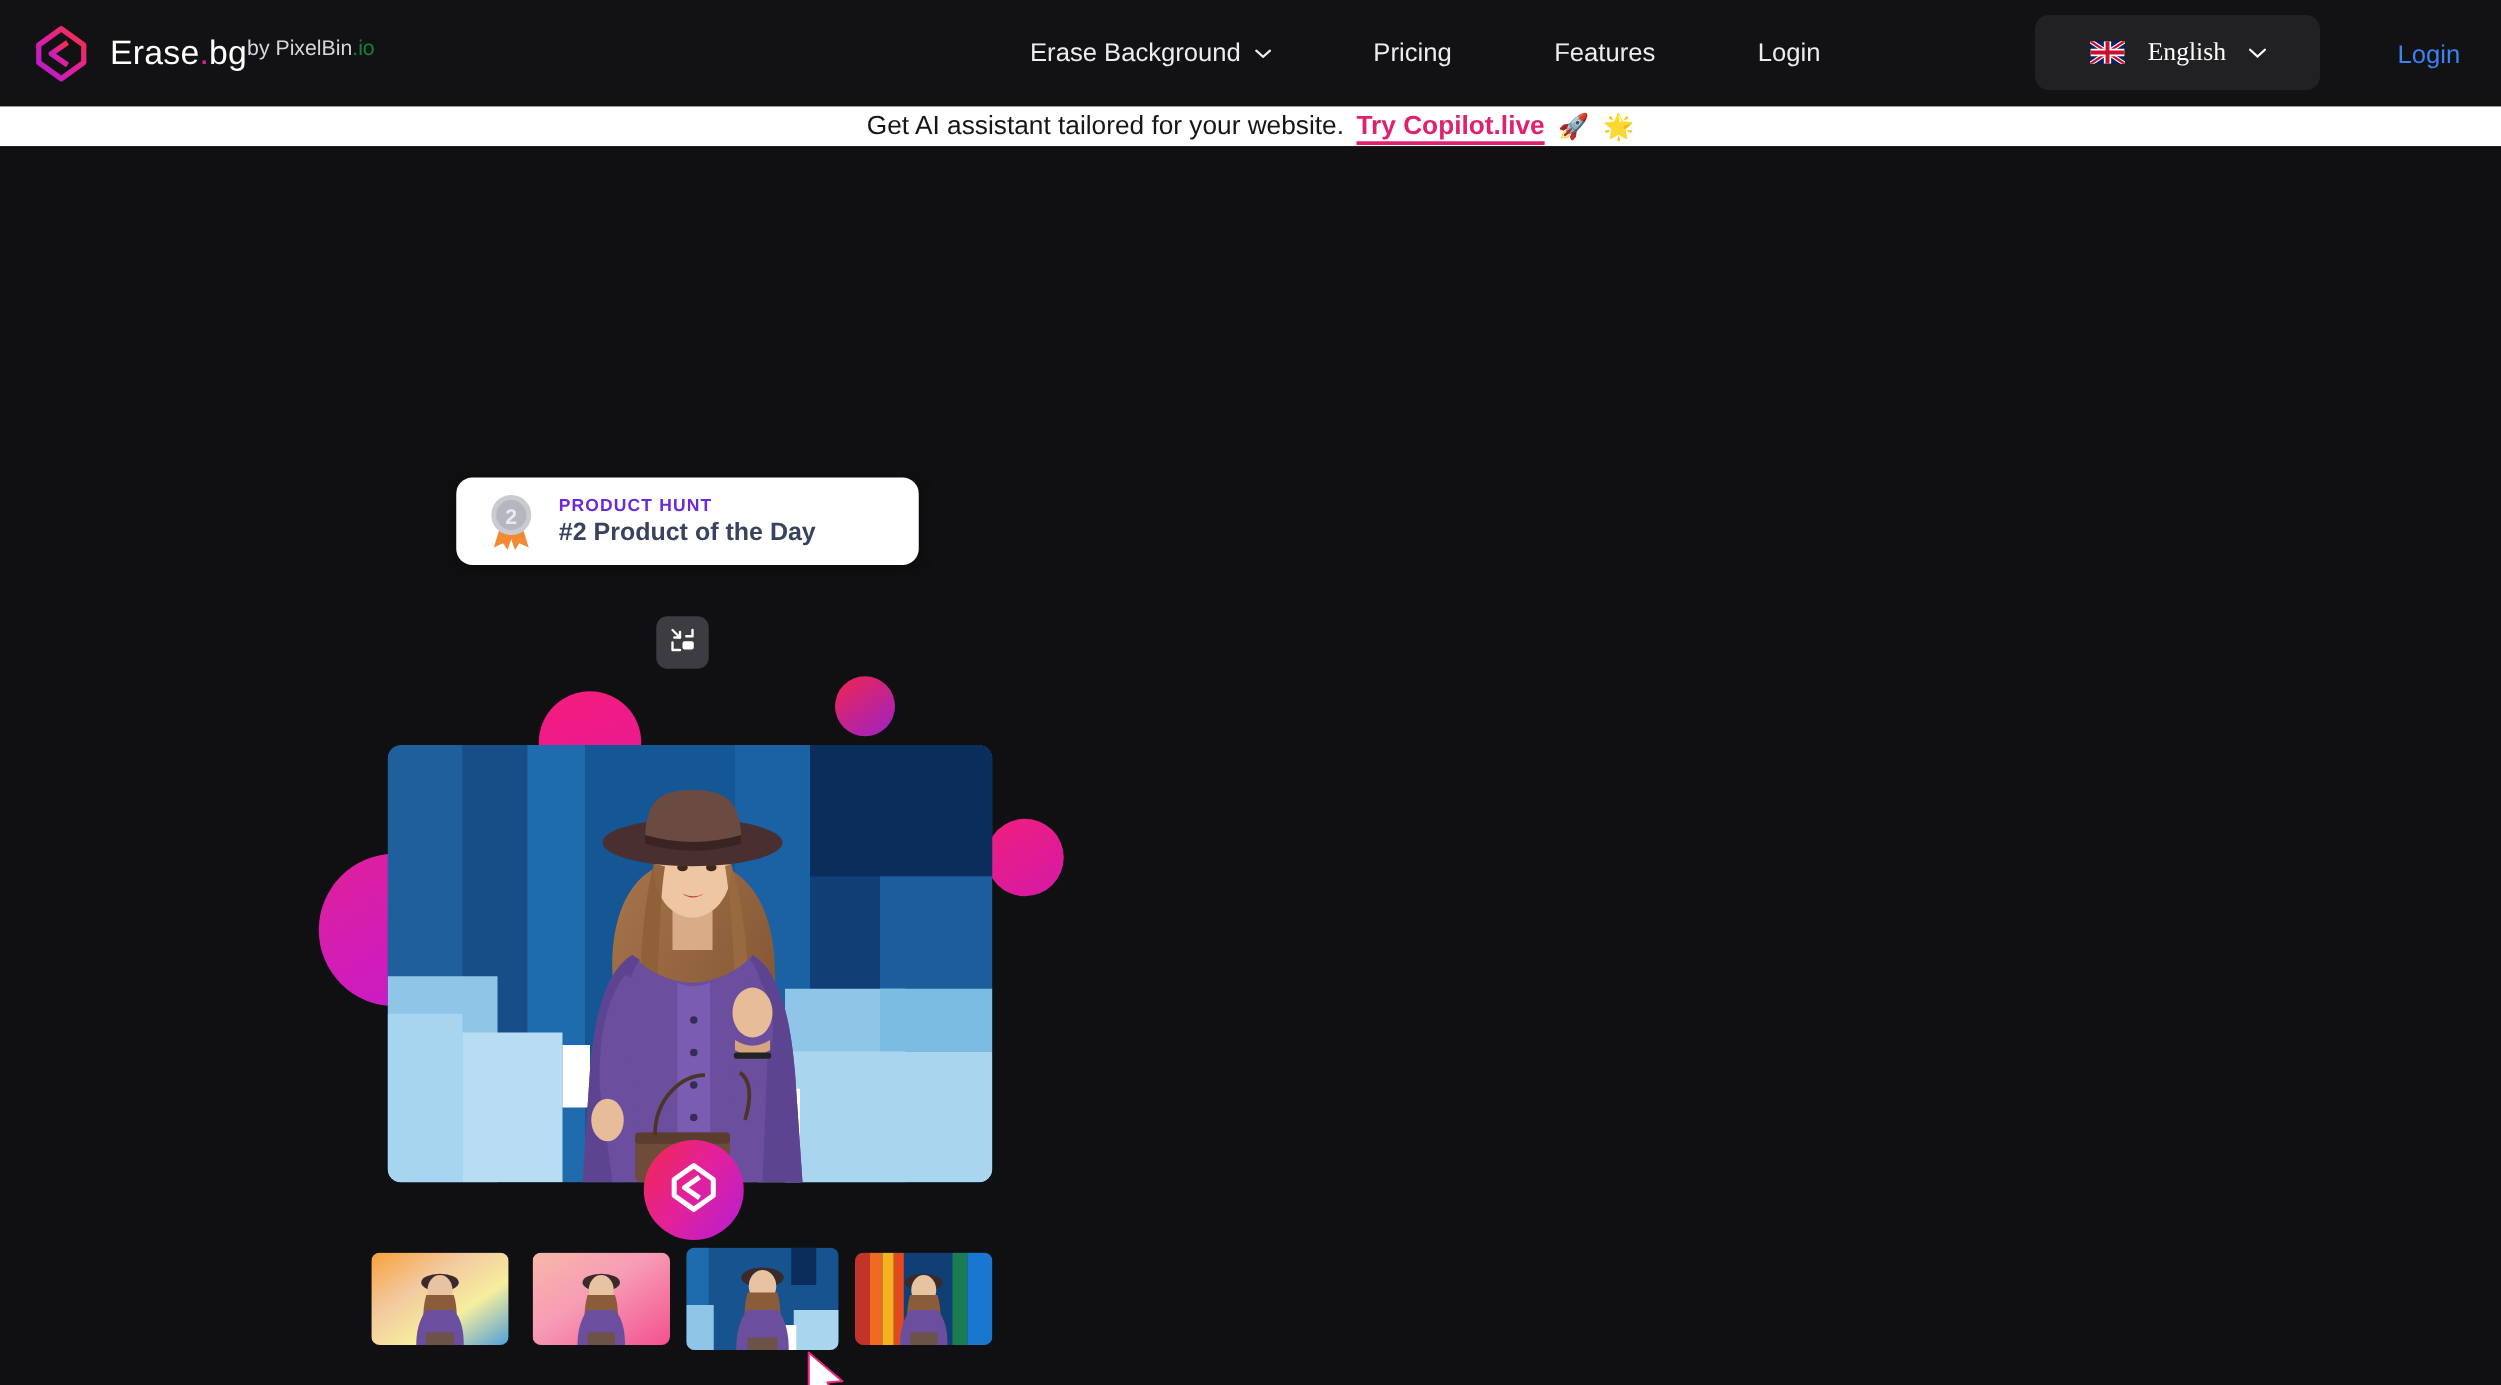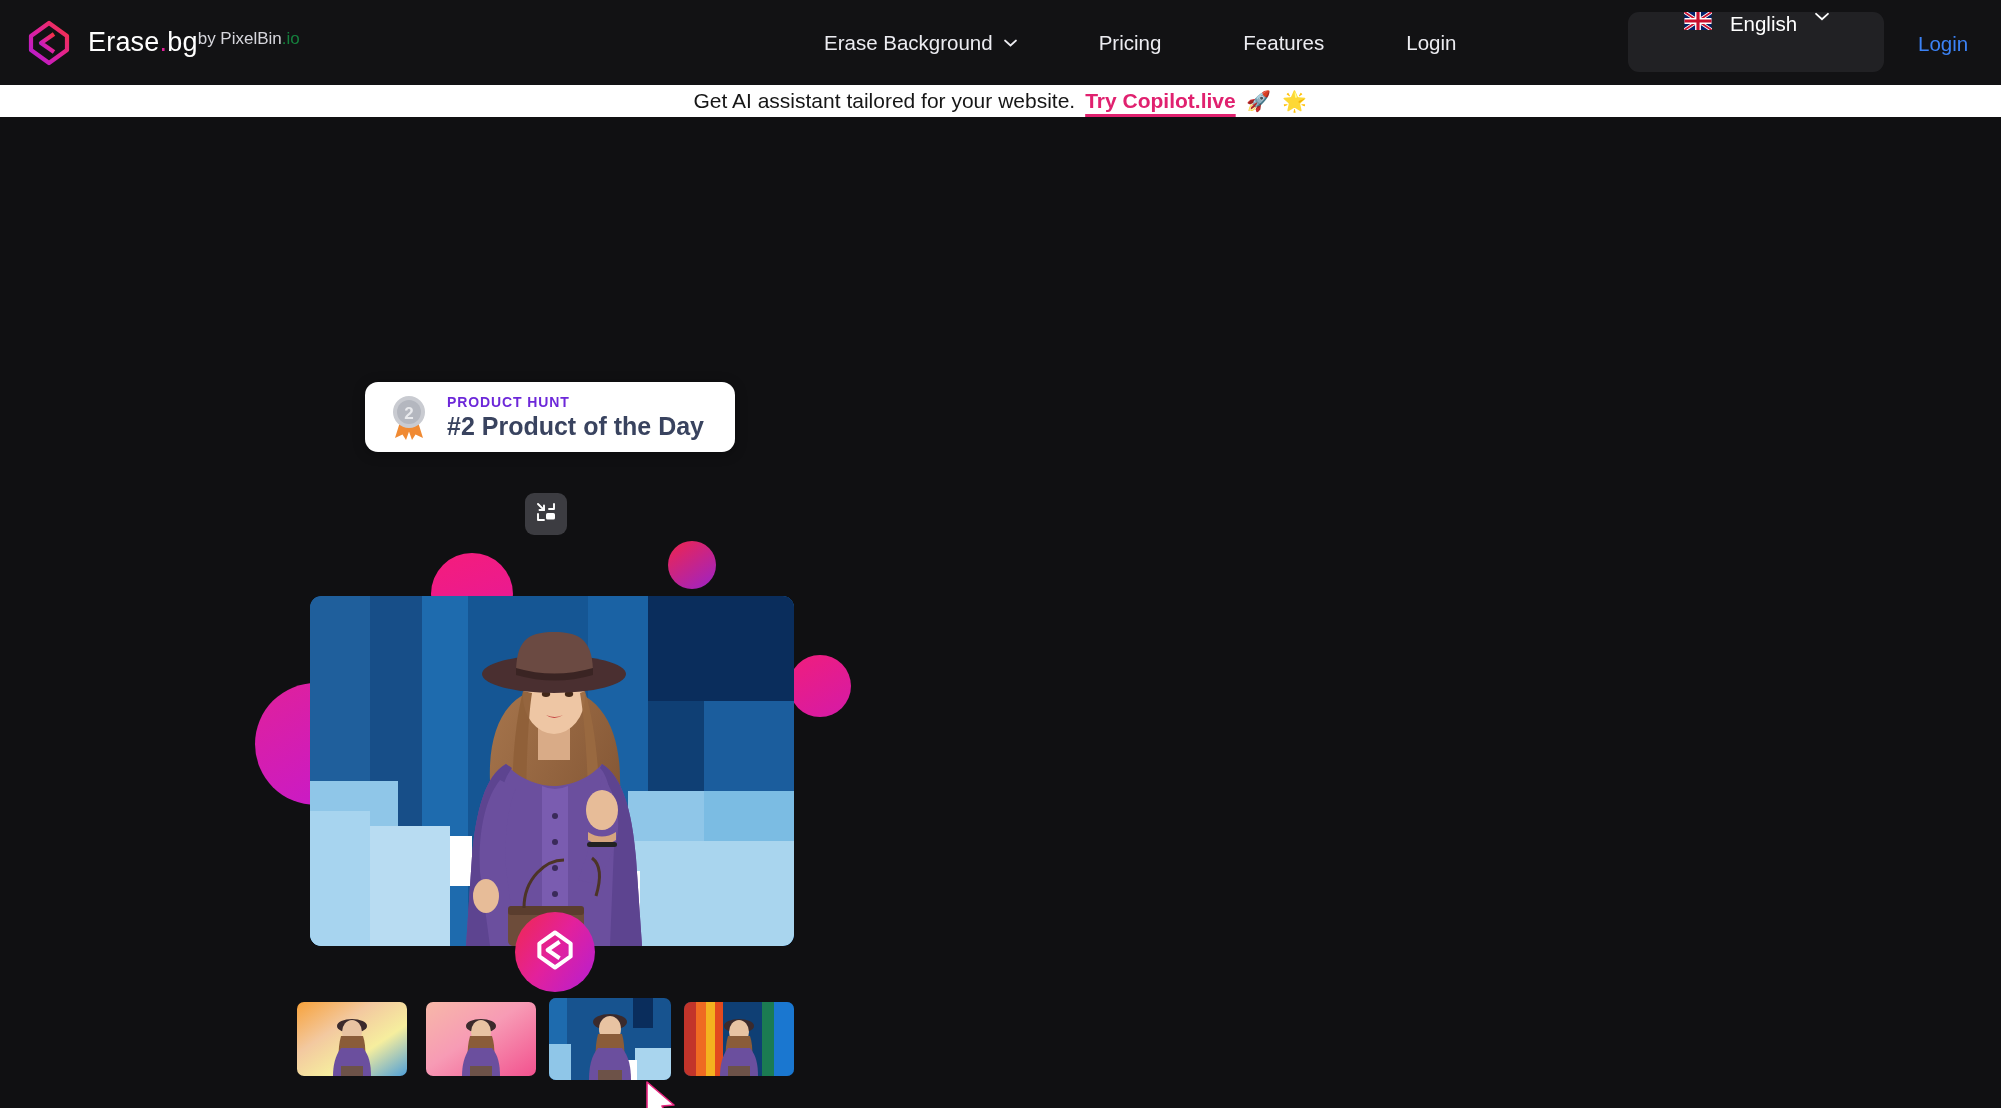--- a/index.html
+++ b/index.html
@@ -29,22 +29,22 @@
   .nav-item {
     color:#ececf1; font-size:20.5px; cursor:pointer;
     display:flex; align-items:center; gap:11px; white-space:nowrap;
   }
   .nav-item + .nav-item { margin-left:82px; }
   .chev { display:inline-block; width:13px; height:8px; }
   .chev svg { display:block; }
 
   .lang-pill {
     position:absolute; left:1628px; top:12px;
-    width:256px; height:60px; background:#212124; border-radius:11px;
-    display:flex; align-items:flex-start; justify-content:center; gap:18px; cursor:pointer;
+    width:228px; height:60px; background:#212124; border-radius:11px;
+    display:flex; align-items:center; justify-content:center; gap:18px; cursor:pointer;font-family:Liberation Serif, serif;
   }
   .flag { width:28px; height:18px; border-radius:2px; display:block; flex:none; }
   .lang-label { font-size:20.5px; color:#fff; }
 
   .login {
     position:absolute; left:1907px; top:0; height:88px;
     display:flex; align-items:center; color:#3b82f6; font-size:20.5px; cursor:pointer;margin-left:11px;
   }
 
   
@@ -68,21 +68,21 @@
 
   .ph-badge {
     position:absolute; left:365px; top:265px;
     width:370px; height:70px; background:#fff; border-radius:13px;
     display:flex; align-items:center; gap:16px; padding-left:22px;
     box-shadow:0 2px 12px rgba(0,0,0,.35);
   }
   .ph-medal { width:44px; height:46px; flex:none; }
   .ph-texts { display:flex; flex-direction:column; line-height:1.15; }
   .ph-kicker { font-size:14px; font-weight:bold; letter-spacing:.9px; color:#6d28d9; }
-  .ph-title { font-size:25px; font-weight:bold; color:#39435f; margin-top:2px; }
+  .ph-title { font-size:20px; font-weight:bold; color:#39435f; margin-top:2px; }
 
   .expand-btn {
     position:absolute; left:525px; top:376px;
     width:42px; height:42px; border-radius:9px;
     background:#3c3c41; display:flex; align-items:center; justify-content:center;
     cursor:pointer;
   }
 
   .blob { position:absolute; border-radius:50%; }
   .blob-a { left:668px; top:424px; width:48px; height:48px;

